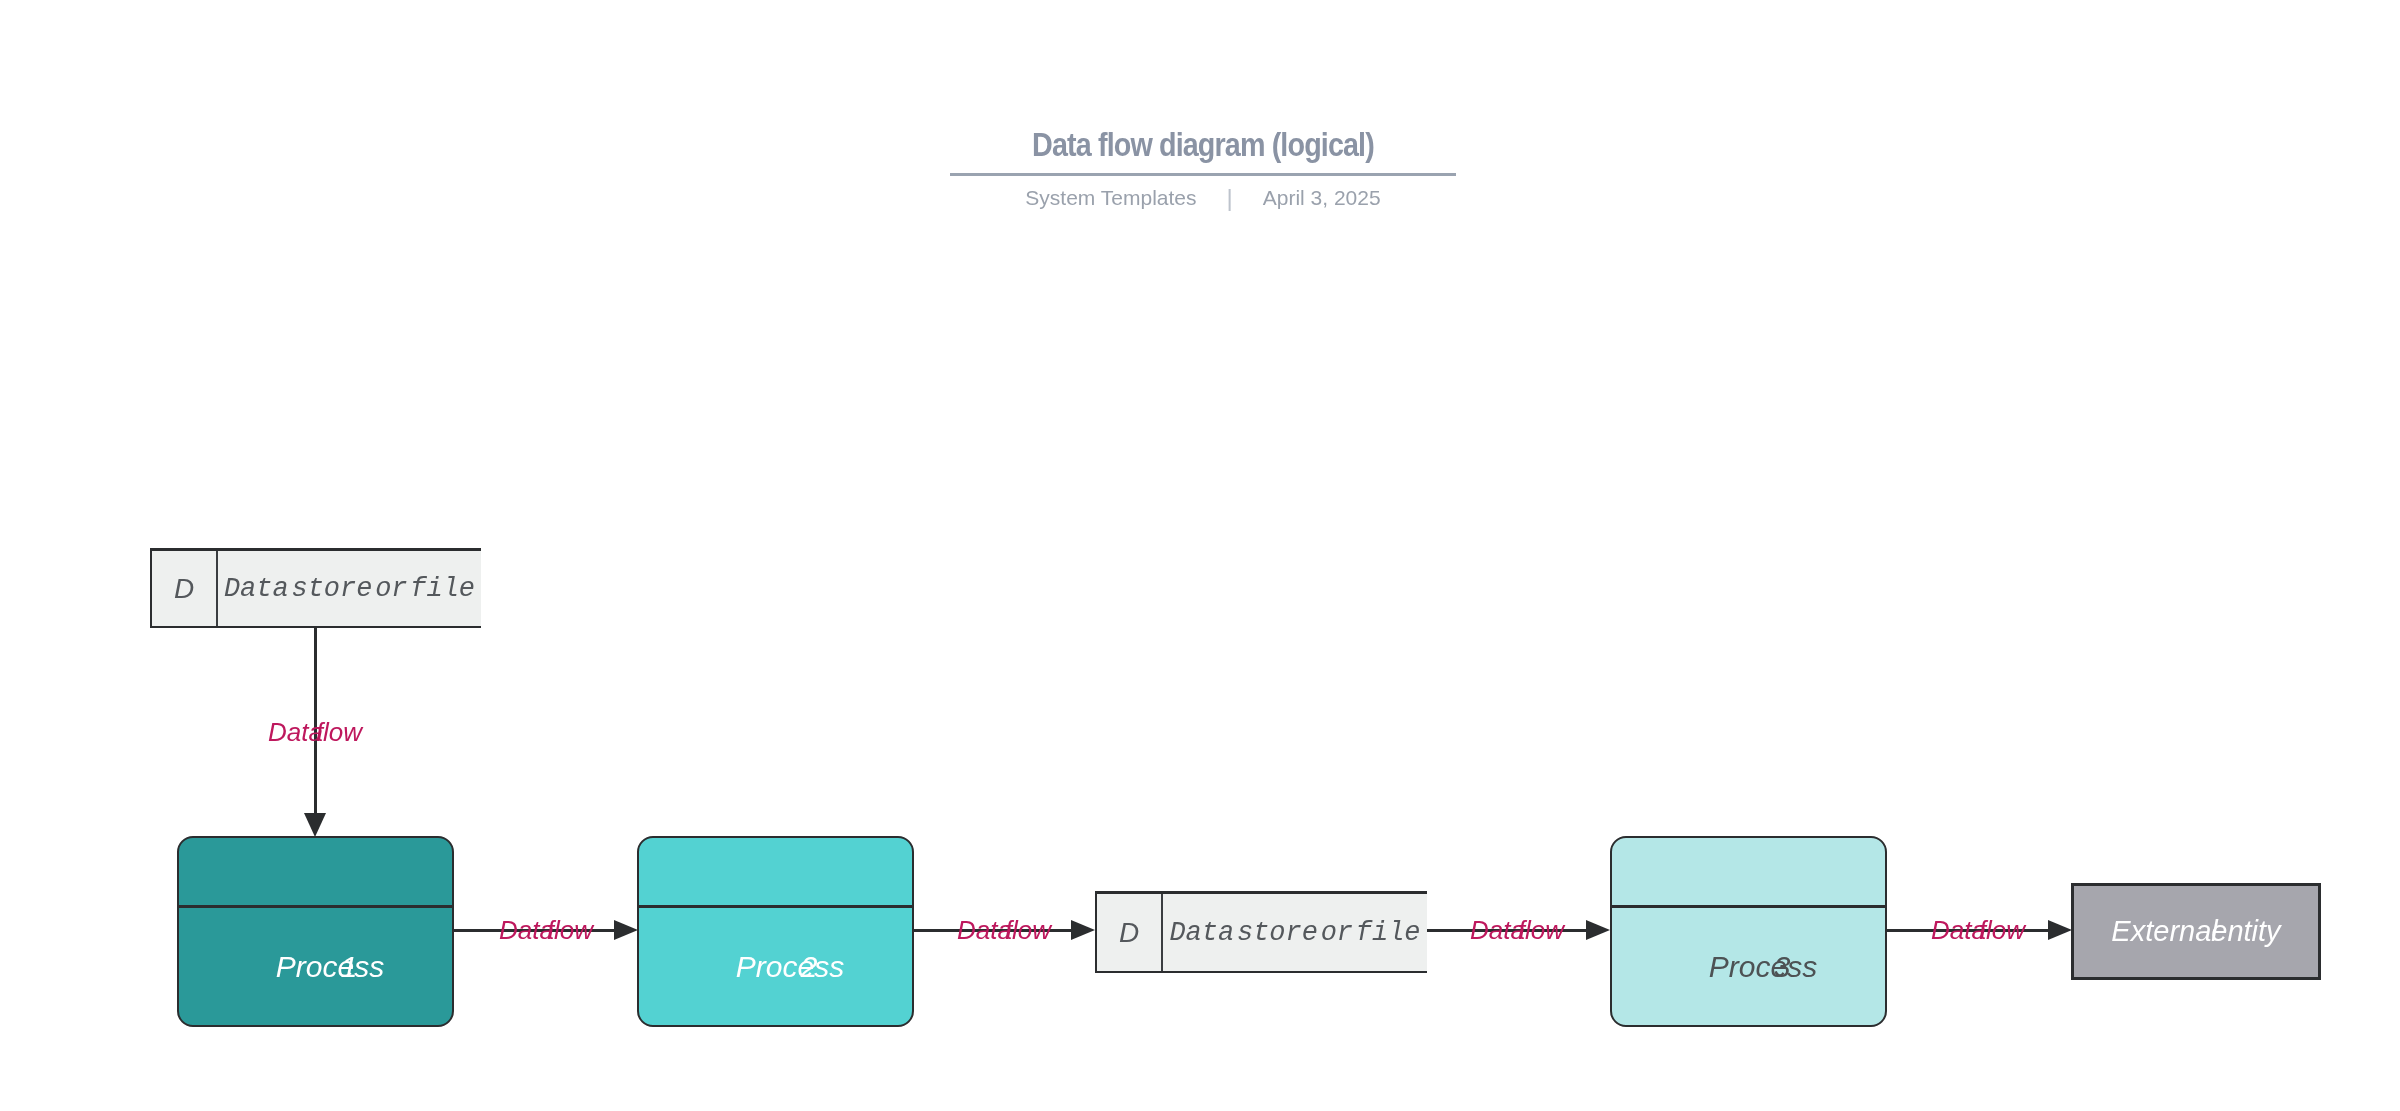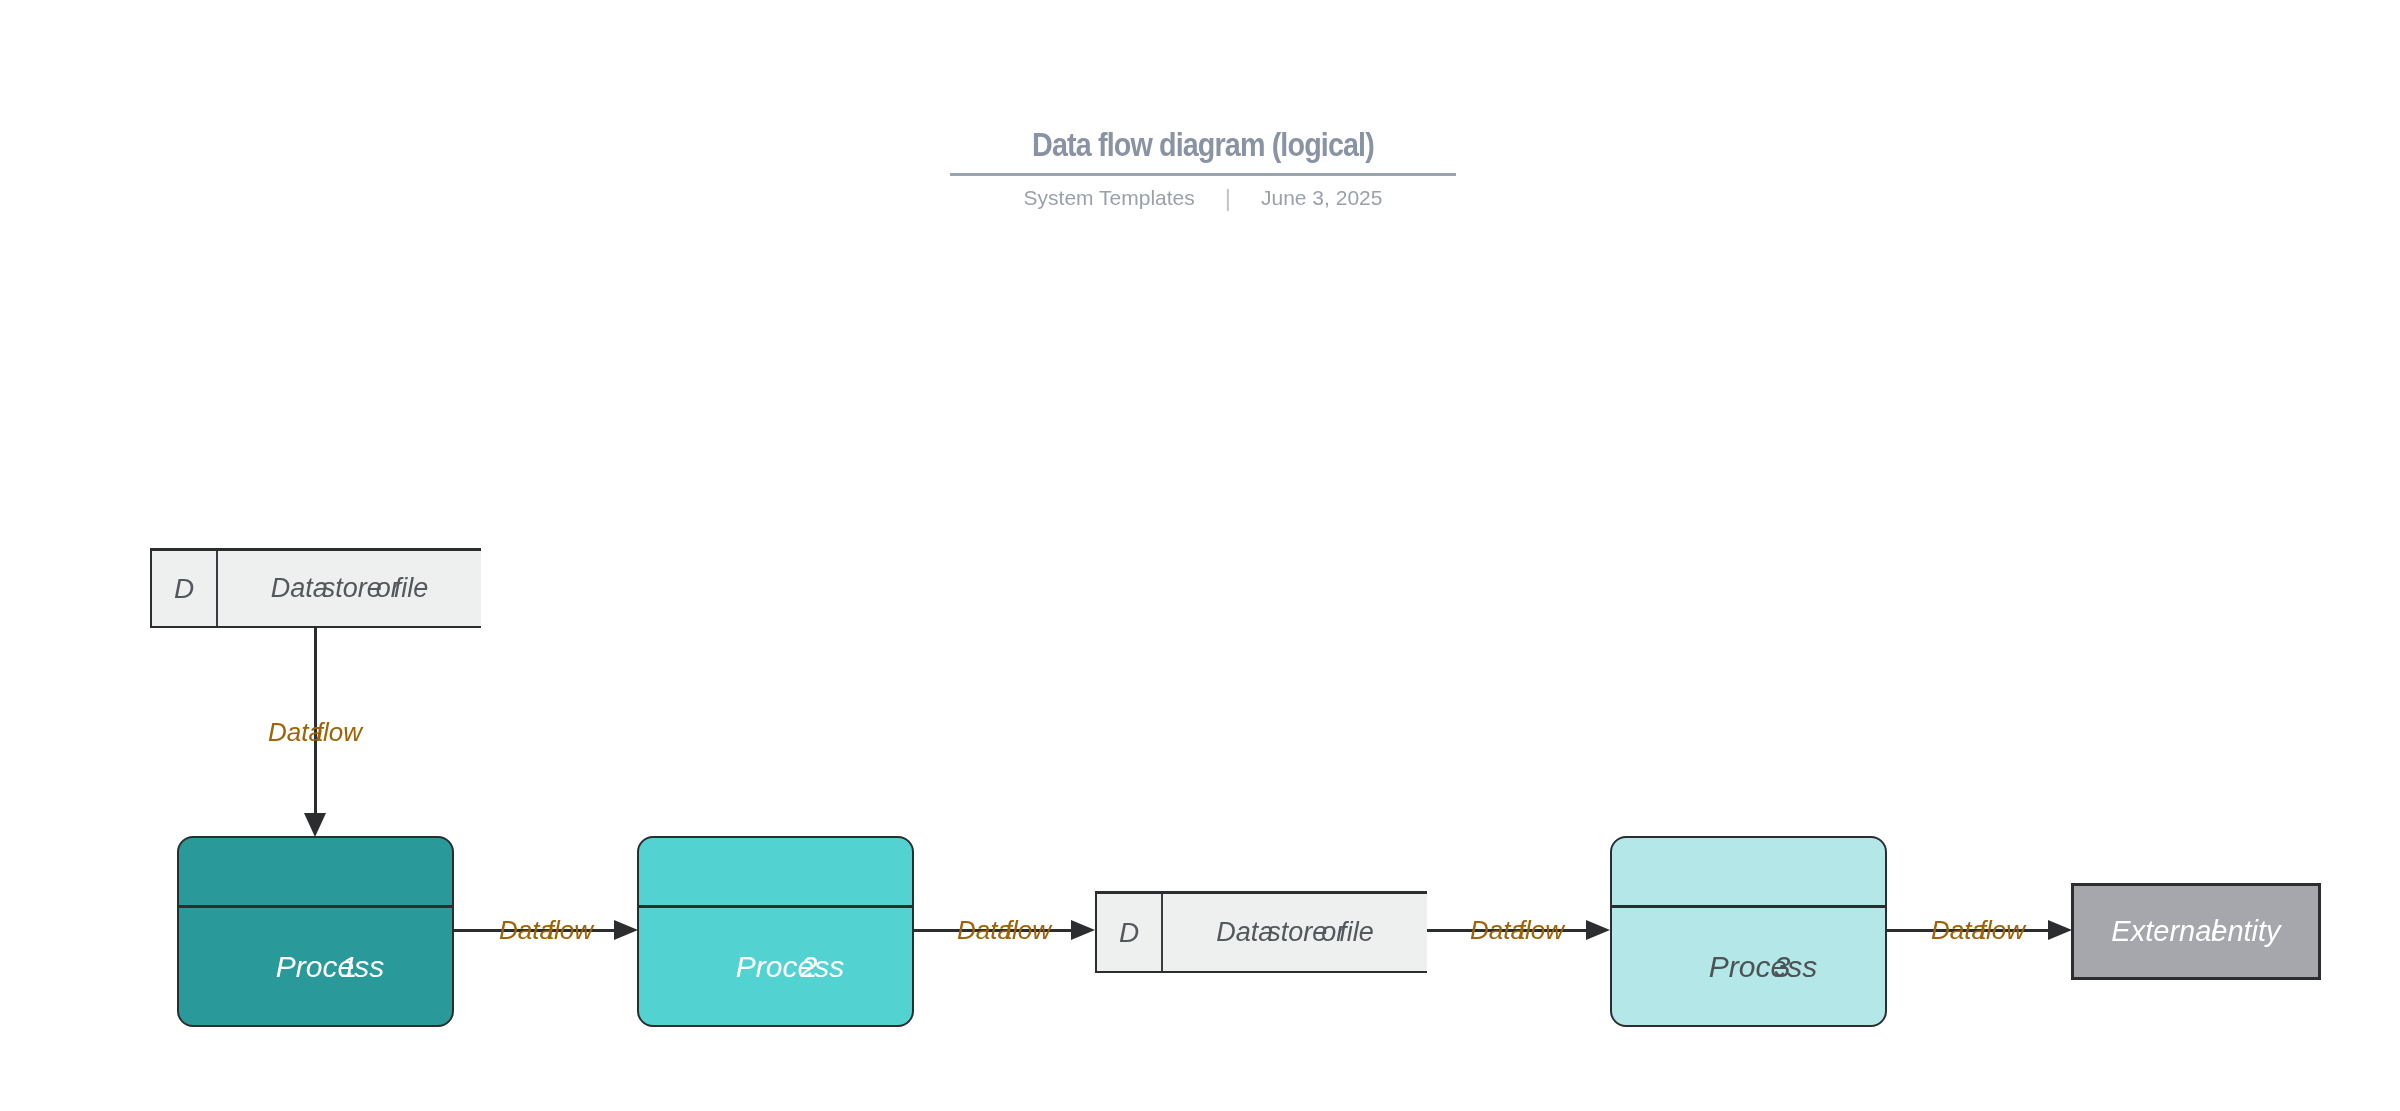--- a/index.html
+++ b/index.html
@@ -14,21 +14,21 @@
   .subtitle{margin-top:8px;display:flex;justify-content:center;align-items:center;
             gap:30px;font-size:21px;color:#9aa1ac;}
   .sub-sep{color:#bdc3cc;font-size:24px;font-weight:normal;}
 
   
   .datastore{position:absolute;display:flex;background:#eef0ef;box-sizing:border-box;
              border-top:3px solid #2b2d2f;border-left:2px solid #2b2d2f;border-bottom:2px solid #2b2d2f;}
   .ds-tag{width:64px;border-right:2px solid #3a3d40;display:flex;align-items:center;
           justify-content:center;font-style:italic;font-size:28px;color:#54585c;}
   .ds-label{flex:1;display:flex;align-items:center;justify-content:center;
-            font-style:italic;font-size:27px;color:#54585c;word-spacing:-0.5em;white-space:nowrap;}
+            font-style:italic;font-size:27px;color:#54585c;word-spacing:-0.5em;white-space:nowrap;font-family:Liberation Mono, monospace;}
 
   
   .process{position:absolute;border:2.5px solid #2b2d2f;border-radius:16px;box-sizing:border-box;}
   .fill-1{background:#2a9999;}
   .fill-2{background:#53d2d2;}
   .fill-3{background:#b4e7e7;}
   .proc-top{height:67px;border-bottom:3px solid #2b2d2f;}
   .proc-body{position:absolute;top:70px;bottom:0;left:0;right:0;
              display:flex;align-items:center;justify-content:center;padding-left:29px;}
   .p-label{position:relative;font-style:italic;font-size:30px;white-space:nowrap;}
@@ -44,34 +44,34 @@
   
   .line-h{position:absolute;height:3px;background:#2b2d2f;}
   .line-v{position:absolute;width:3px;background:#2b2d2f;}
   .head-right{position:absolute;width:0;height:0;
               border-top:10px solid transparent;border-bottom:10px solid transparent;
               border-left:24px solid #2b2d2f;}
   .head-down{position:absolute;width:0;height:0;
              border-left:11px solid transparent;border-right:11px solid transparent;
              border-top:24px solid #2b2d2f;}
   .flow-label{position:absolute;transform:translate(-50%,-52%);font-style:italic;font-size:26px;
-              color:#a16207;word-spacing:-0.55em;white-space:nowrap;}
+              color:#be185d;word-spacing:-0.55em;white-space:nowrap;}
 </style>
 </head>
 <body>
 
 <div class="canvas">
 
   <header class="title-block">
     <div class="title">Data flow diagram (logical)</div>
     <div class="underline"></div>
     <div class="subtitle">
       <span>System Templates</span>
       <span class="sub-sep">|</span>
-      <span>June 3, 2025</span>
+      <span>April 3, 2025</span>
     </div>
   </header>
 
   <div class="datastore" style="left:150px;top:548px;width:331px;height:80px">
     <div class="ds-tag">D</div>
     <div class="ds-label">Data store or file</div>
   </div>
 
   <div class="line-v" style="left:314px;top:628px;height:186px"></div>
   <div class="head-down" style="left:304px;top:813px"></div>

